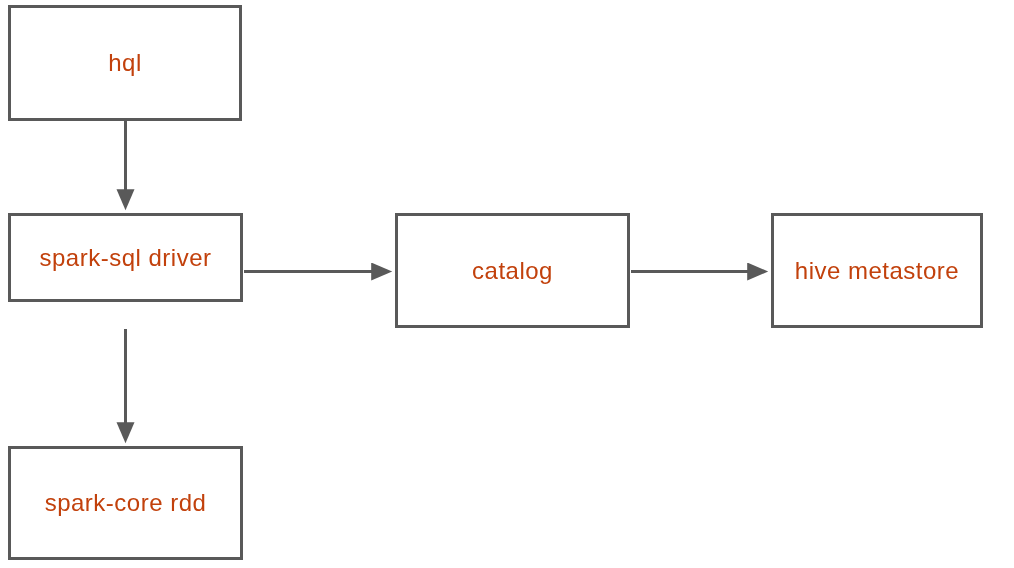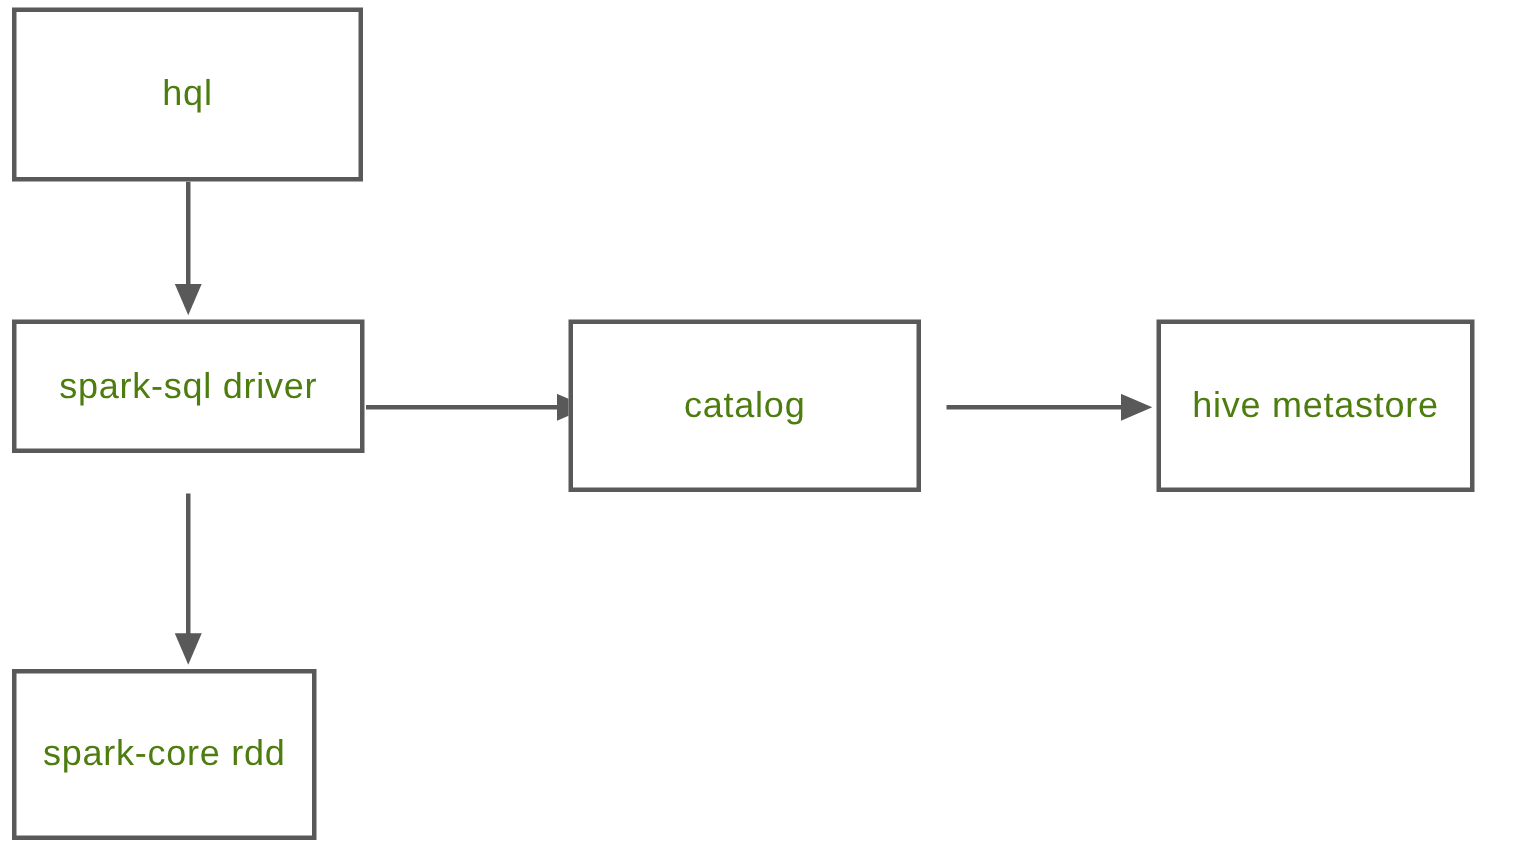--- a/index.html
+++ b/index.html
@@ -16,32 +16,32 @@
     overflow: hidden;
   }
   .node {
     position: absolute;
     box-sizing: border-box;
     border: 3px solid #595959;
     background: #ffffff;
     display: flex;
     align-items: center;
     justify-content: center;
-    color: #4d7c0f;
+    color: #c2410c;
     font-size: 24px;
     font-weight: 300;
     letter-spacing: 0.5px;
     text-align: center;
     z-index: 2;
   }
   .node-hql           { left: 8px;   top: 5px;   width: 234px; height: 116px; }
   .node-driver        { left: 8px;   top: 213px; width: 235px; height: 89px; }
-  .node-catalog       { left: 379px; top: 213px; width: 235px; height: 115px; }
+  .node-catalog       { left: 395px; top: 213px; width: 235px; height: 115px; }
   .node-hive          { left: 771px; top: 213px; width: 212px; height: 115px; }
-  .node-rdd           { left: 8px;   top: 446px; width: 203px; height: 114px; }
+  .node-rdd           { left: 8px;   top: 446px; width: 235px; height: 114px; }
   .edges-layer {
     position: absolute;
     left: 0;
     top: 0;
     width: 1014px;
     height: 568px;
     z-index: 1;
     pointer-events: none;
   }
 </style>

